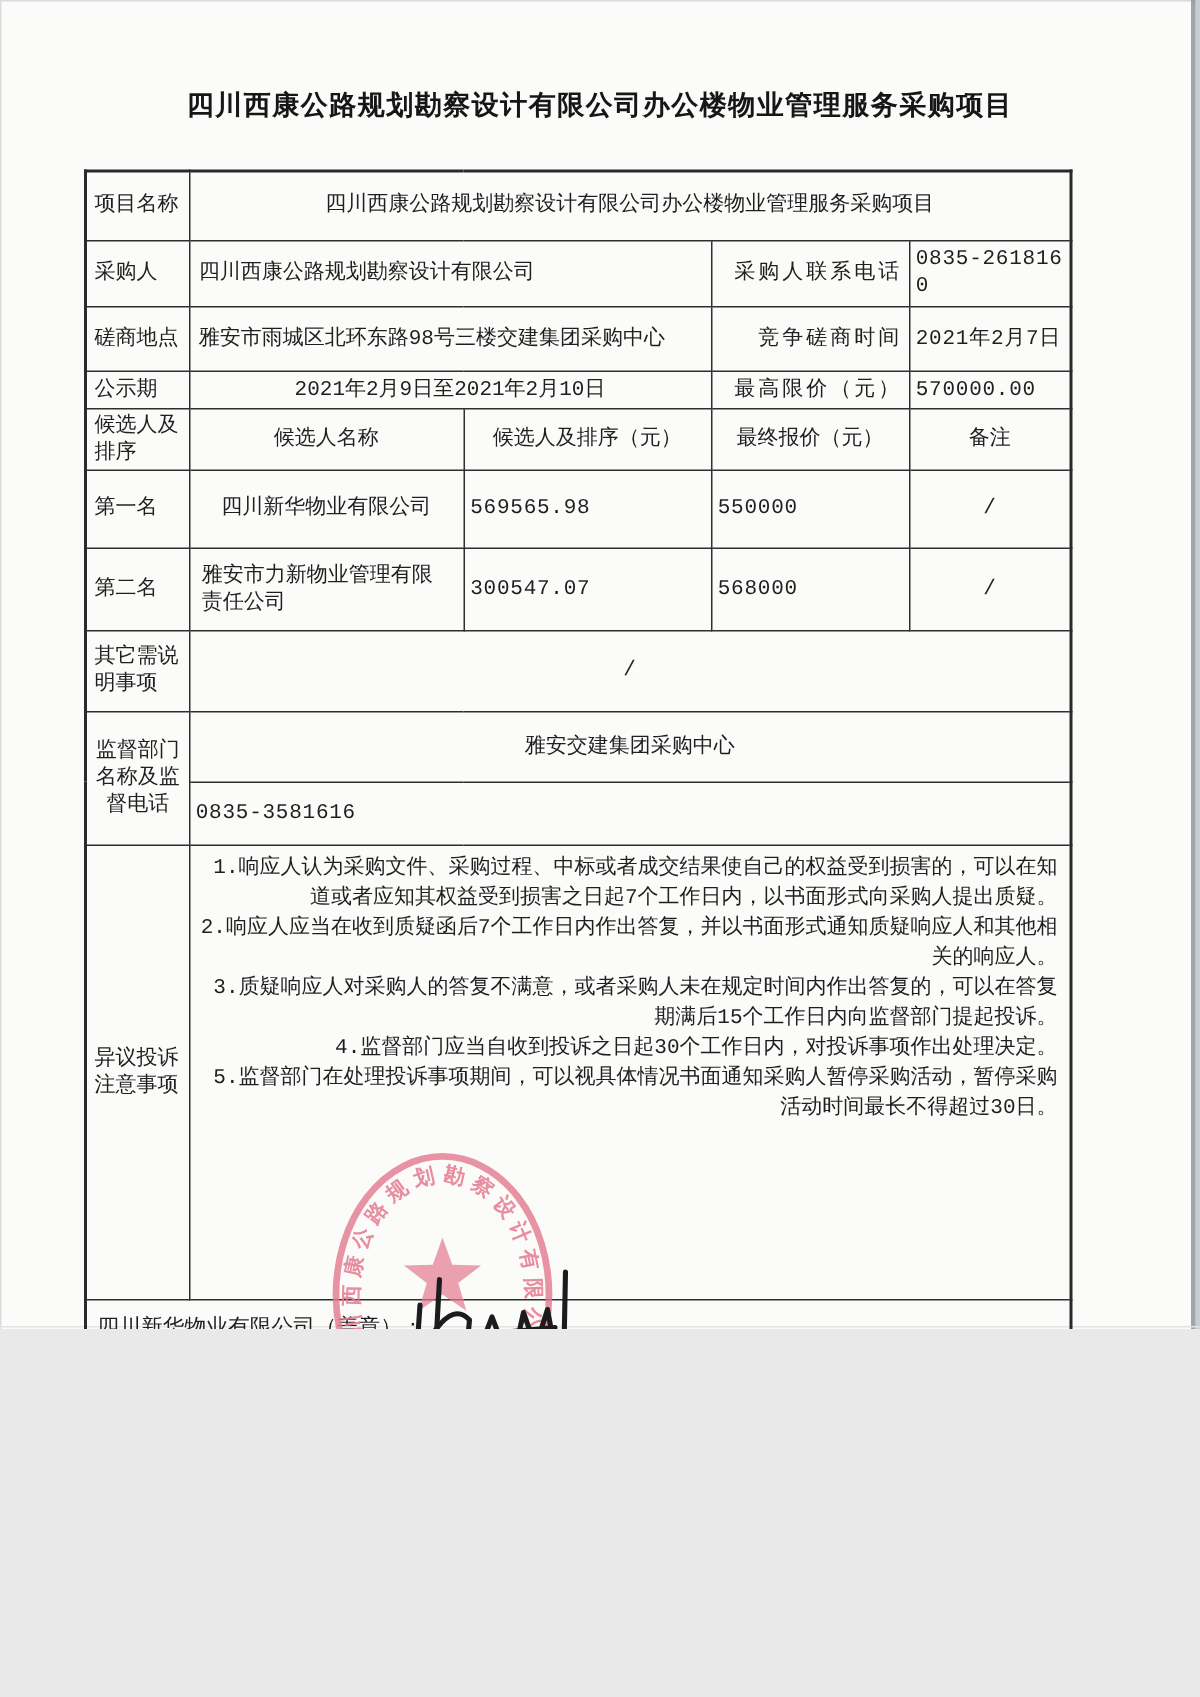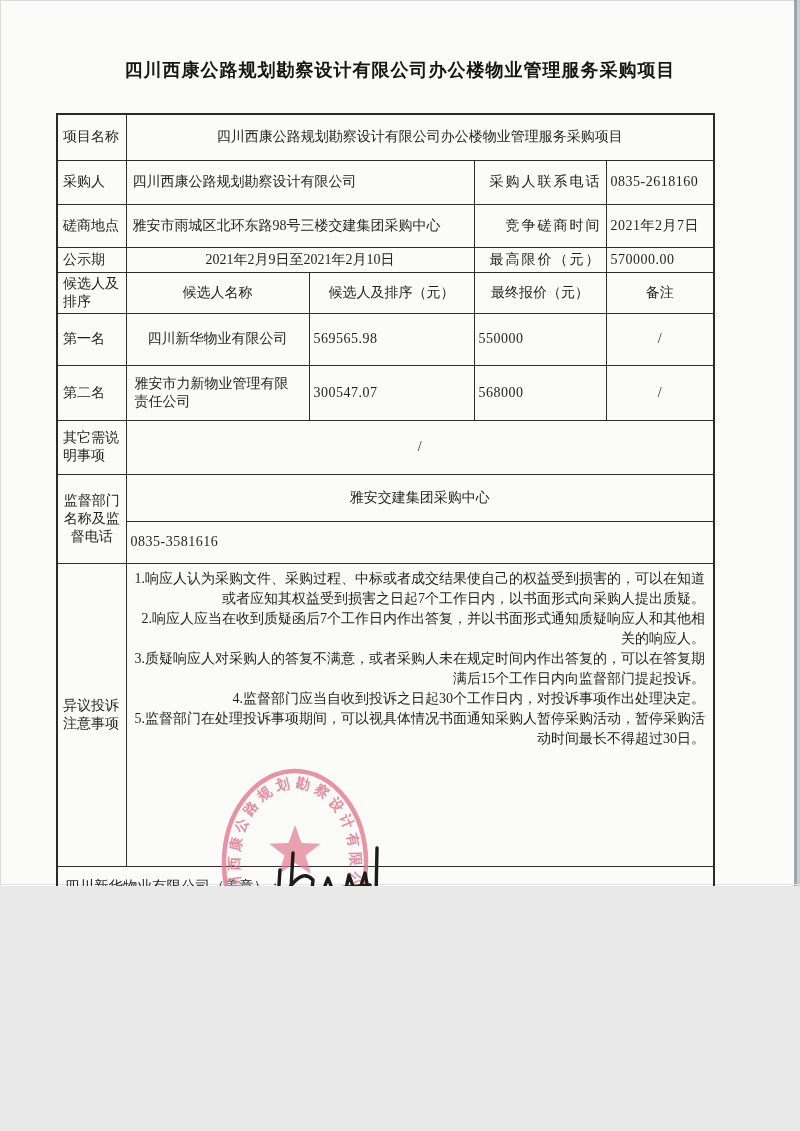--- a/index.html
+++ b/index.html
@@ -25,21 +25,21 @@
     font-family:"Liberation Sans","DejaVu Sans",sans-serif;
     font-weight:700; font-size:18px; line-height:27px;
     letter-spacing:1px; color:#161616;
   }
 
   table.main {
     position:absolute; left:56px; top:113px;
     width:657px;
     border-collapse:collapse; table-layout:fixed;
   }
-  table.main { border:2px solid #2a2a2a; }
+  table.main { border:2px solid #2a2a2a;font-family:Liberation Mono, monospace; }
   td {
     border:1px solid #2e2e2e;
     font-size:14px; line-height:18px;
     vertical-align:middle;
     padding:2px 4px;
     word-break:break-all;
   }
   td.lbl  { text-align:left; padding-left:5px; }
   td.ctr  { text-align:center; }
   td.hlbl { text-align:right; letter-spacing:2px; }

